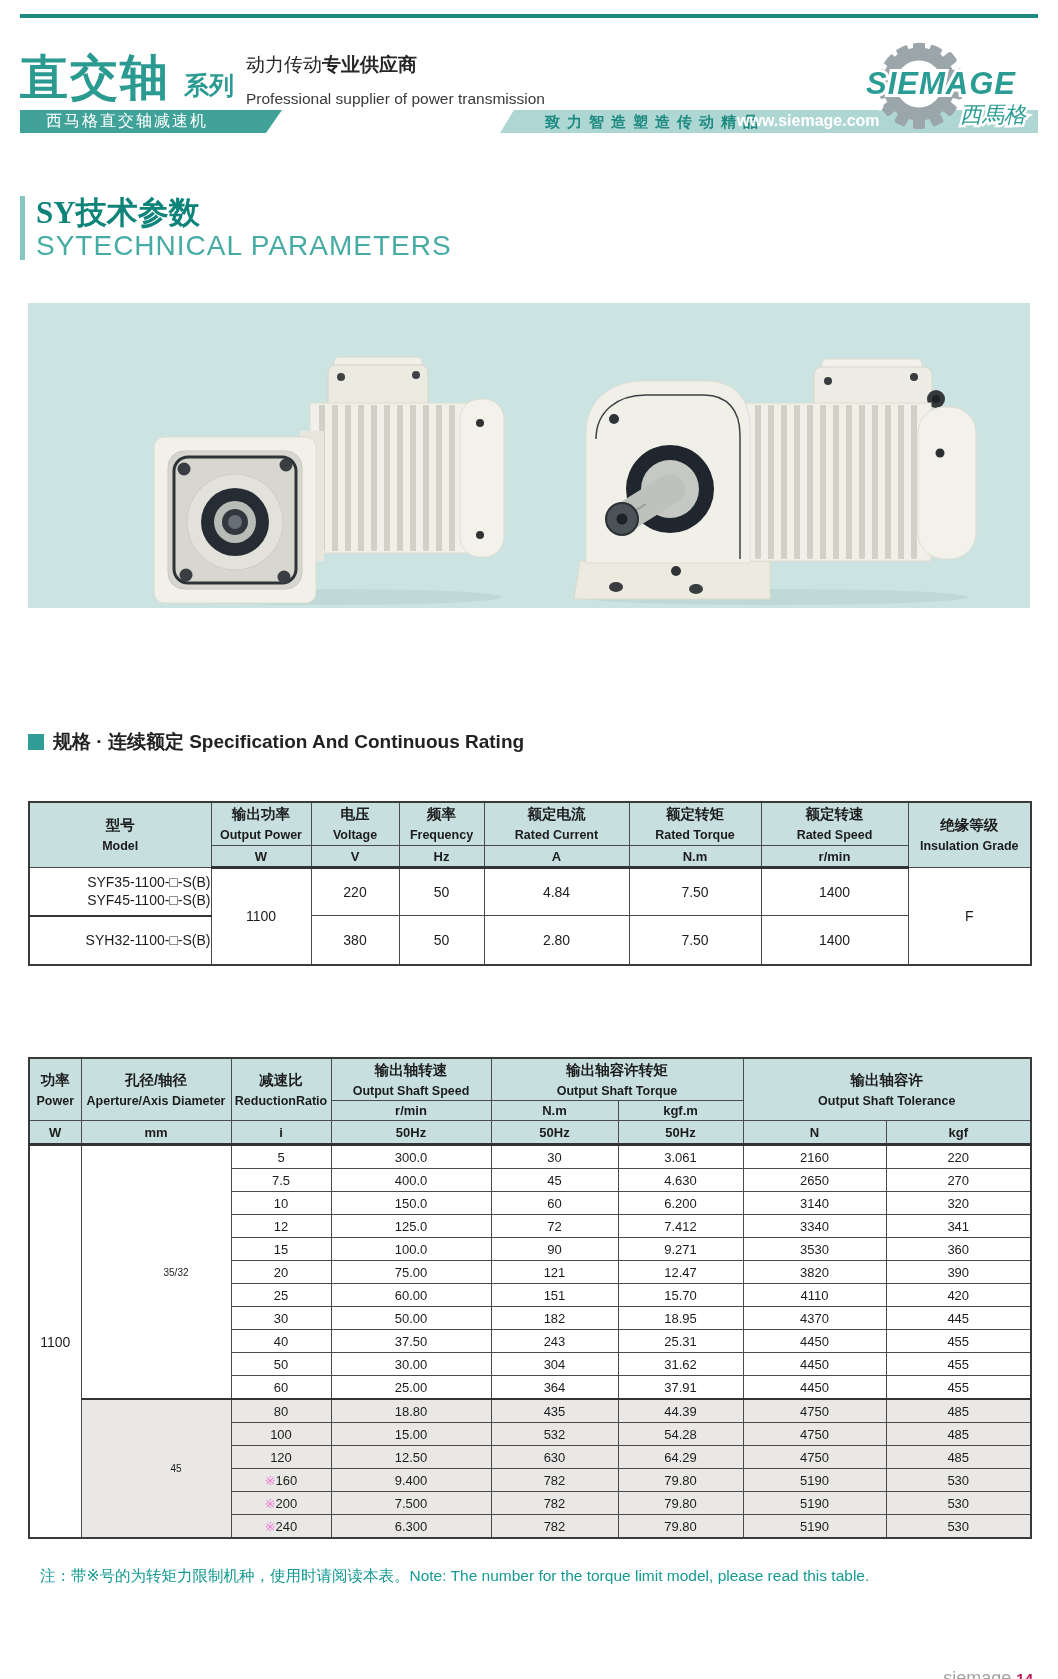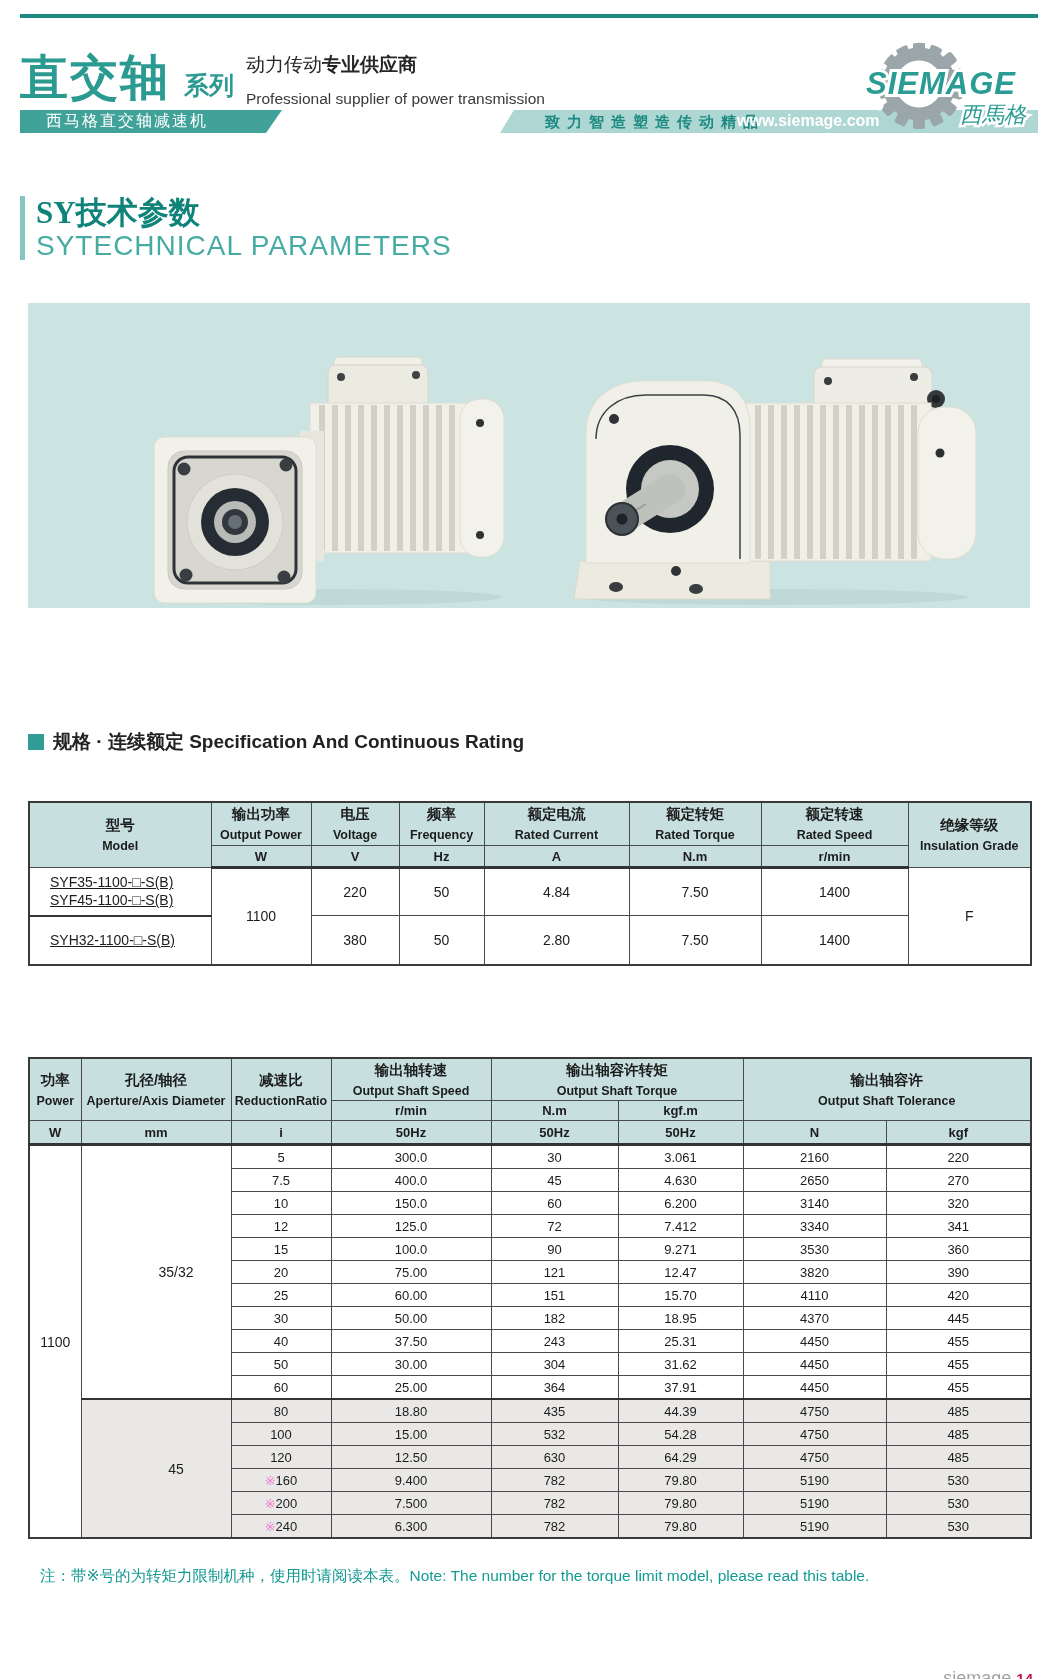--- a/index.html
+++ b/index.html
@@ -47,31 +47,31 @@
         color:#1c1c1c;padding:0;overflow:hidden;}
   thead th{background:#c7e0df;font-weight:bold;}
   .cn{font-size:14.5px;}
   .en{font-size:12.5px;}
 
   .t1{position:absolute;left:28px;top:794px;width:1002px;border:2px solid #3a3a3a;margin-top:7px;}
   .t1 thead tr.h1 th{height:42px;line-height:1.25;}
   .t1 thead tr.units th{height:20px;font-size:13px;border-bottom:3px solid #333333;}
   .t1 tbody tr.r1 td{height:46px;font-size:14px;}
   .t1 tbody tr.r2 td{height:47px;font-size:14px;}
-  .t1 td.model{text-align:left;padding-left:20px;font-size:16.5px;line-height:1.3;text-decoration:underline;}
+  .t1 td.model{text-align:right;padding-left:14px;font-size:16.5px;line-height:1.3;}
   .t1 tr.r2 td.model{border-top:2px solid #333333;}
   .t1 td.grade{font-size:16px;}
 
   .t2{position:absolute;left:28px;top:1057px;width:1002px;border:2px solid #3a3a3a;}
   .t2 thead tr.h1 th{height:41px;line-height:1.2;}
   .t2 thead tr.h2 th{height:19px;font-size:13px;}
   .t2 thead tr.units th{height:22px;font-size:13px;border-bottom:3px solid #333333;}
   .t2 tbody td{height:22px;font-size:13px;}
   .t2 td.powercell{font-size:14px;background:#ffffff;}
-  .t2 td.aperturecell{font-size:14px;padding-left:40px;}
+  .t2 td.aperturecell{font-size:10px;padding-left:40px;}
   .t2 .shadedcell{background:#e9e8e6;}
   .t2 tr.groupstart td{border-top:2px solid #333333;}
   .t2 .star{color:#f07fd4;}
 
   
   .note{position:absolute;left:40px;top:1566px;font-size:15.5px;color:#149a92;}
   .footer{position:absolute;right:25px;top:1634px;display:flex;align-items:baseline;gap:5px;}
   .footer .brand{font-size:18px;color:#a3a3a3;}
   .footer .pnum{font-size:15px;font-weight:bold;color:#be185d;margin-top:36px;}
 </style>

